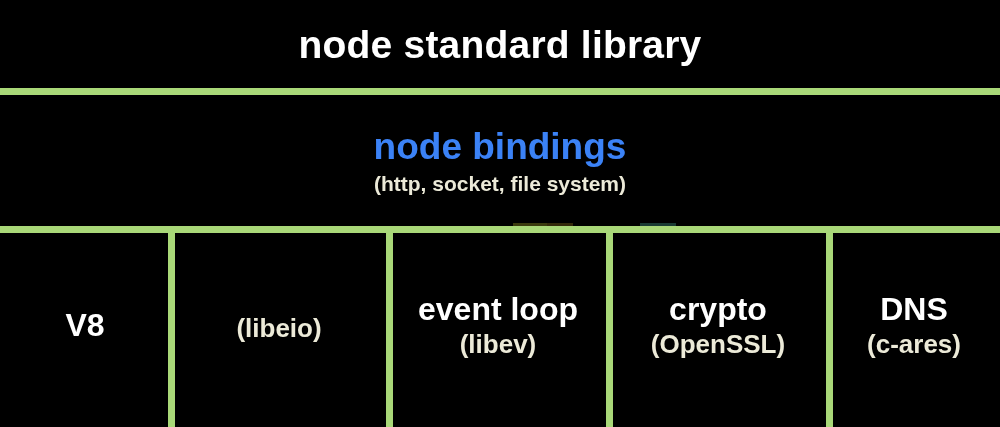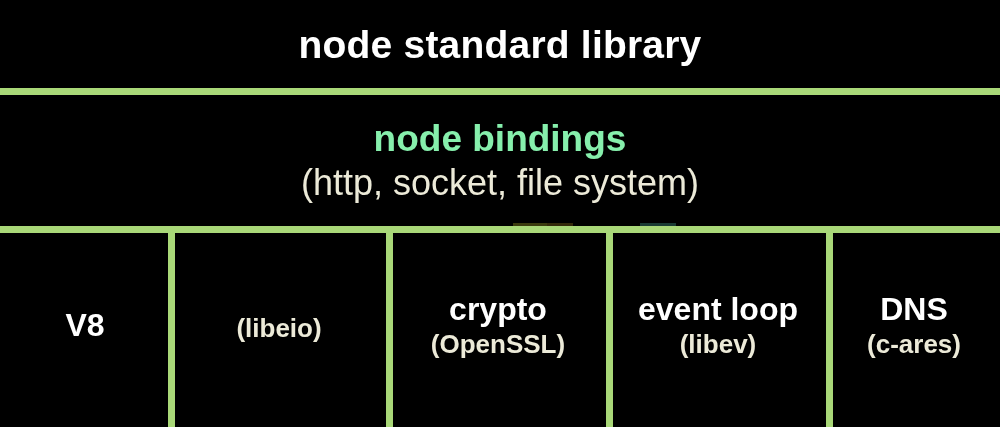--- a/index.html
+++ b/index.html
@@ -110,29 +110,29 @@
     font-weight: 600;
     color: #ffffff;
     letter-spacing: 0.2px;
     line-height: 1;
     white-space: nowrap;
   }
 
   .title-bindings {
     font-size: 37px;
     font-weight: 600;
-    color: #86efac;
+    color: #3b82f6;
     line-height: 1;
     white-space: nowrap;
     margin-bottom: 8px;
   }
 
   .sub-bindings {
-    font-size: 36px;
-    font-weight: 400;
+    font-size: 21px;
+    font-weight: 700;
     color: #ecead8;
     line-height: 1;
     white-space: nowrap;
   }
 
   .cell-title {
     font-size: 32px;
     font-weight: 600;
     color: #ffffff;
     line-height: 1;
@@ -175,28 +175,28 @@
 
     <div class="cell cell-v8">
       <div class="cell-title">V8</div>
 
     </div>
 
     <div class="cell cell-thread">
       <div class="cell-sub">(libeio)</div>
     </div>
 
+    <div class="cell cell-event">
+      <div class="cell-title">event loop</div>
+      <div class="cell-sub">(libev)</div>
+    </div>
+
     <div class="cell cell-crypto">
       <div class="cell-title">crypto</div>
       <div class="cell-sub">(OpenSSL)</div>
-    </div>
-
-    <div class="cell cell-event">
-      <div class="cell-title">event loop</div>
-      <div class="cell-sub">(libev)</div>
     </div>
 
     <div class="cell cell-dns">
       <div class="cell-title">DNS</div>
       <div class="cell-sub">(c-ares)</div>
     </div>
 
   </div>
 
   <div class="vrule" style="left:168px"></div>

